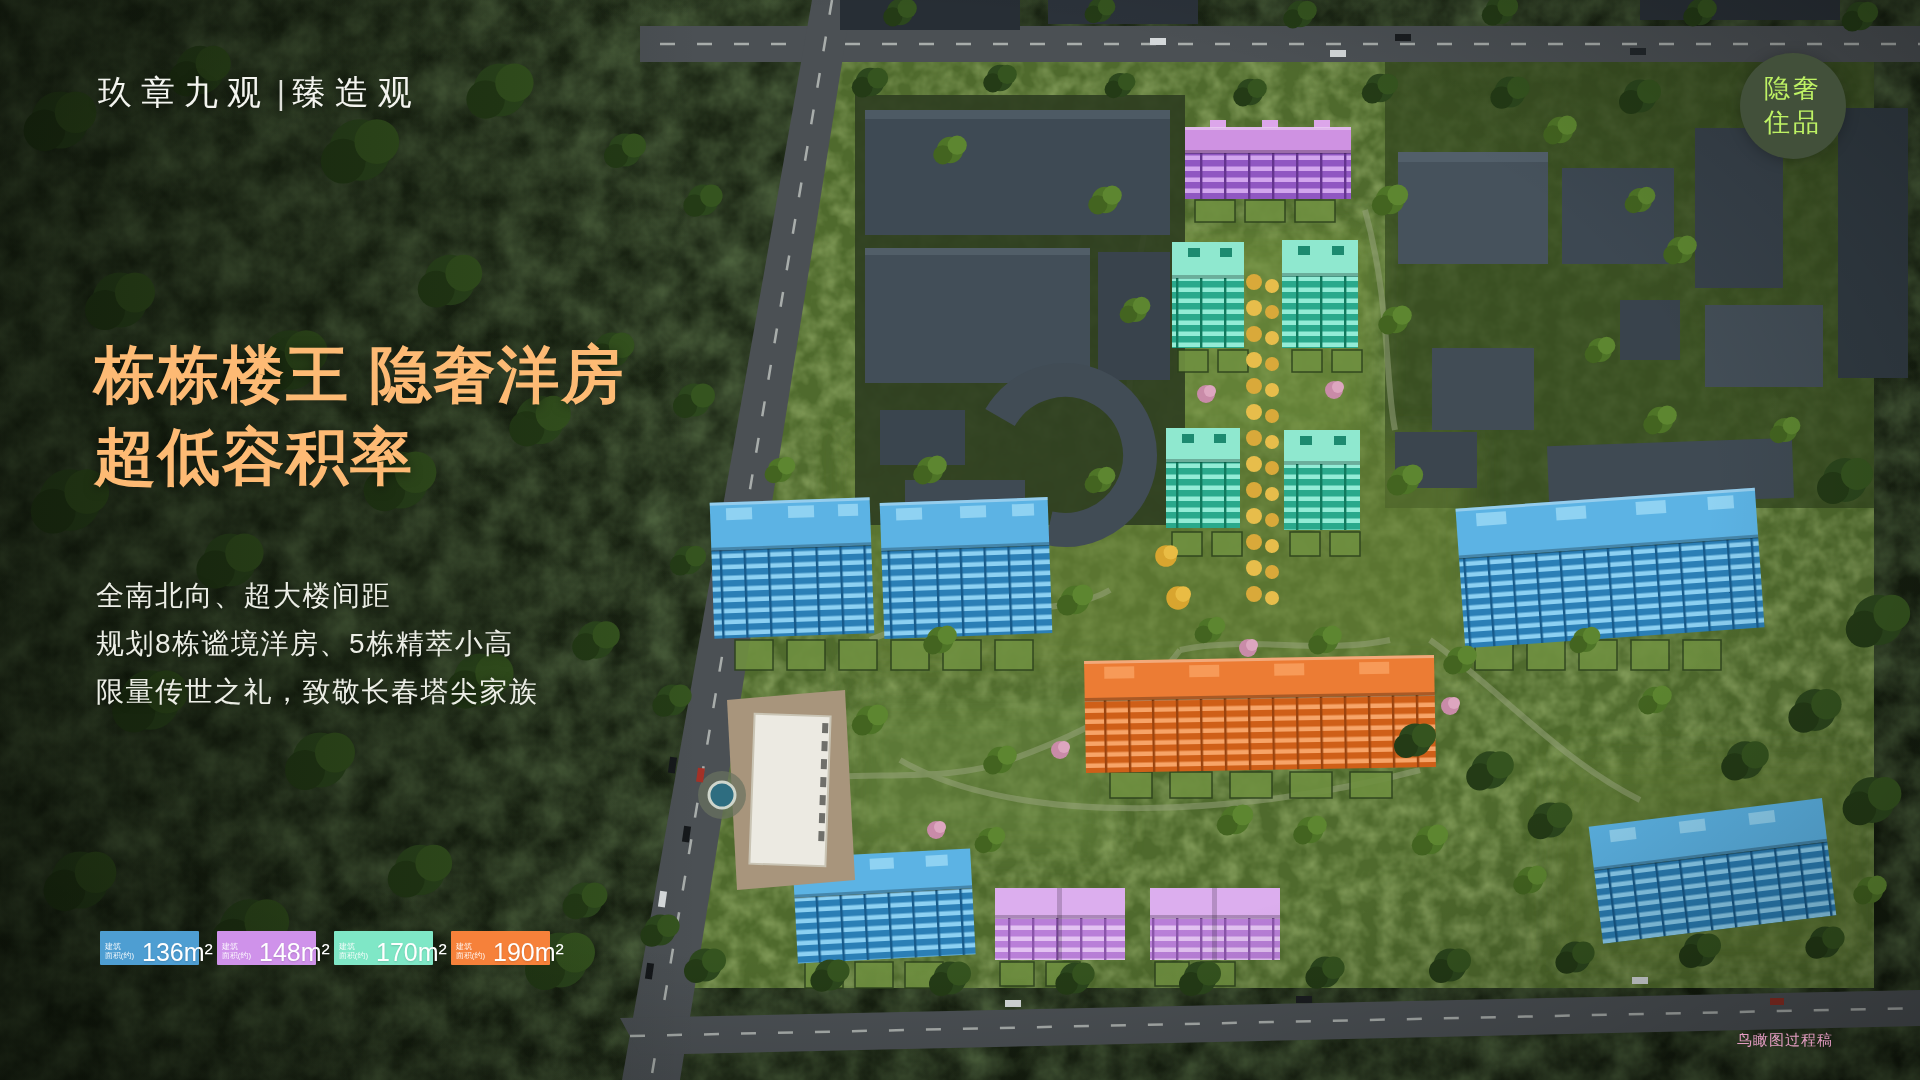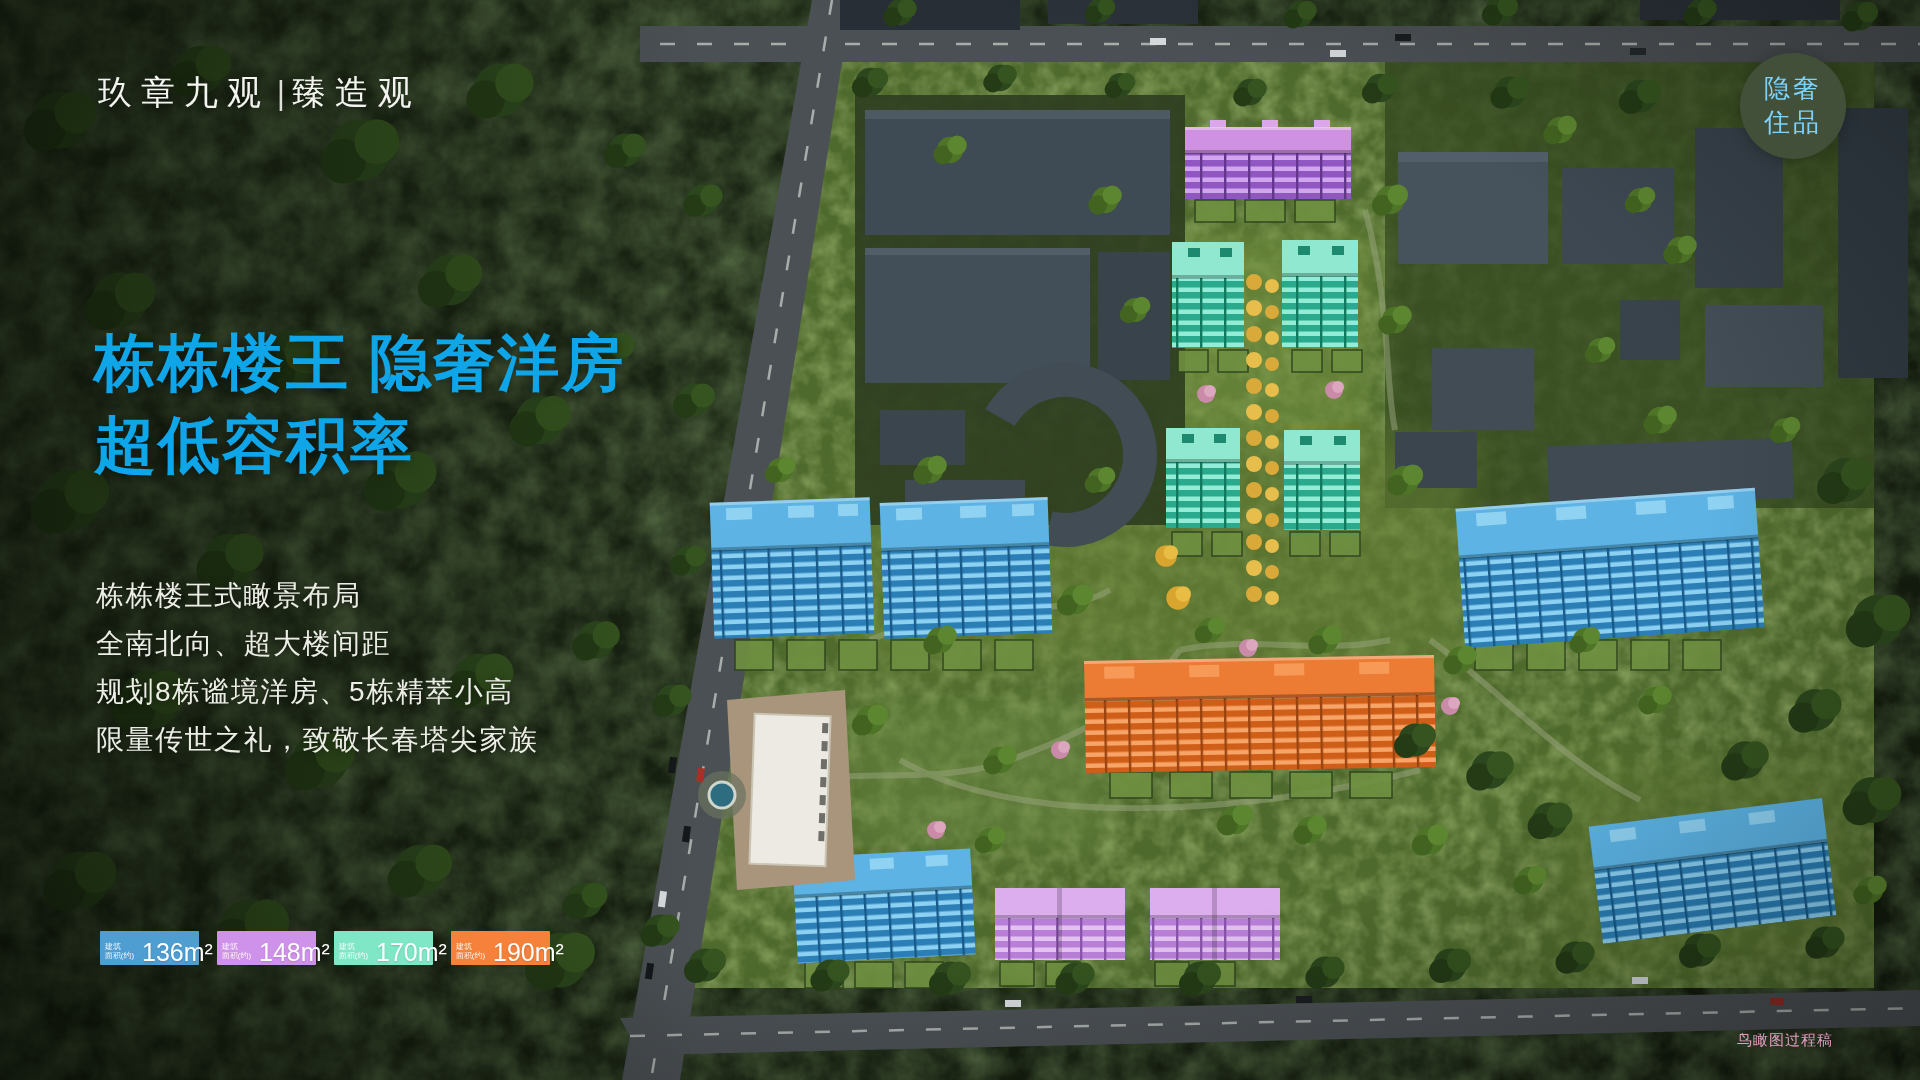--- a/index.html
+++ b/index.html
@@ -7,25 +7,25 @@
          font-family:"Liberation Sans","DejaVu Sans",sans-serif;}
   .scene{position:absolute;left:0;top:0;width:1920px;height:1080px;display:block;}
 
   .brand{position:absolute;left:98px;top:70px;display:flex;align-items:center;gap:7px;
          color:#f3f4ef;font-size:34px;letter-spacing:9px;font-weight:400;
          text-shadow:0 1px 8px rgba(0,0,0,.55);}
   .brand .div{opacity:.9;font-weight:300;letter-spacing:0;font-size:30px;transform:scaleY(1.1);}
 
   .badge{position:absolute;left:1740px;top:53px;width:106px;height:106px;border-radius:50%;
          display:flex;flex-direction:column;align-items:center;justify-content:center;
-         font-size:26px;letter-spacing:3px;line-height:1.3;color:#7dd3fc;
+         font-size:26px;letter-spacing:3px;line-height:1.3;color:#bef264;
          box-shadow:0 2px 14px rgba(0,0,0,.25);}
 
-  .headline{position:absolute;left:94px;top:322px;font-size:62px;line-height:1.32;font-weight:700;
-            color:#0ea5e9;letter-spacing:2px;text-shadow:0 2px 12px rgba(0,0,0,.5);}
+  .headline{position:absolute;left:94px;top:334px;font-size:62px;line-height:1.32;font-weight:700;
+            color:#fdba74;letter-spacing:2px;text-shadow:0 2px 12px rgba(0,0,0,.5);}
 
   .body-copy{position:absolute;left:96px;top:572px;font-size:28px;line-height:48px;
              color:#eceee6;letter-spacing:1.5px;font-weight:400;
              text-shadow:0 1px 8px rgba(0,0,0,.55);}
 
   .legend{position:absolute;left:100px;top:931px;display:flex;gap:18px;}
   .lg{width:99px;height:34px;display:flex;align-items:center;box-sizing:border-box;
       padding:8px 4px 0 5px;color:#fff;border-radius:1px;}
   .lg-mini{display:flex;flex-direction:column;font-size:9px;line-height:1.1;opacity:.92;
            transform:scale(.88);transform-origin:left center;white-space:nowrap;}
@@ -506,21 +506,20 @@
     <span>隐奢</span>
     <span>住品</span>
   </div>
 
   <div class="headline">
     <div>栋栋楼王 隐奢洋房</div>
     <div>超低容积率</div>
   </div>
 
   <div class="body-copy">
-    <div>栋栋楼王式瞰景布局</div>
     <div>全南北向、超大楼间距</div>
     <div>规划8栋谧境洋房、5栋精萃小高</div>
     <div>限量传世之礼，致敬长春塔尖家族</div>
   </div>
 
   <div class="legend">
     <div class="lg" style="background-color: rgb(78, 158, 210);">
       <span class="lg-mini">
         <i>建筑</i>
           <i>面积(约)</i>

